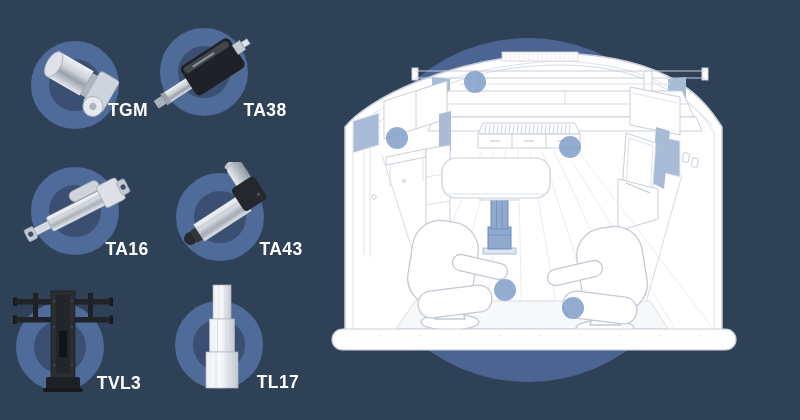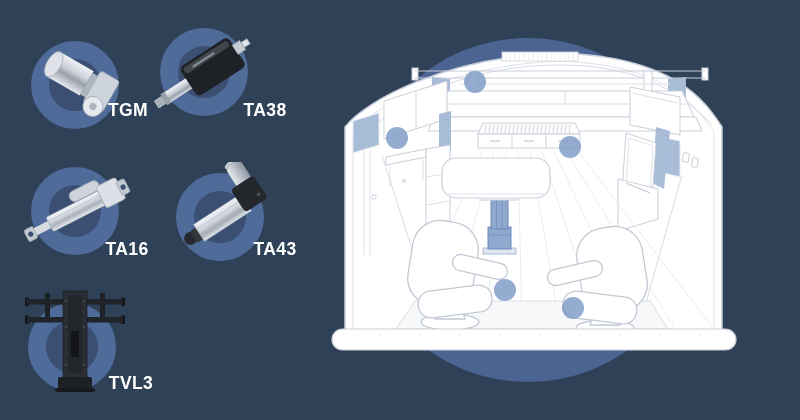--- a/index.html
+++ b/index.html
@@ -17,22 +17,22 @@
     border:18px solid #4e6b99;background:#3b4f72;box-sizing:border-box;
   }
   .product svg{position:absolute}
   .plabel{
     position:absolute;transform:translate(-50%,-50%);
     color:#ffffff;font-weight:700;font-size:17.5px;letter-spacing:.4px;white-space:nowrap;
   }
   .p-tgm {left:31px; top:41px}  .p-tgm  svg{left:4px;  top:1px}   .p-tgm  .plabel{left:97px; top:69px}
   .p-ta38{left:160px;top:28px}  .p-ta38 svg{left:-14px;top:5px}   .p-ta38 .plabel{left:105px;top:82px}
   .p-ta16{left:31px; top:167px} .p-ta16 svg{left:-11px;top:1px}   .p-ta16 .plabel{left:96px;top:82px}
-  .p-ta43{left:176px;top:173px} .p-ta43 svg{left:-4px; top:-11px} .p-ta43 .plabel{left:99px;top:76px}
-  .p-tvl3{left:28px; top:303px} .p-tvl3 svg{left:-3px; top:-16px} .p-tvl3 .plabel{left:103px;top:80px}
+  .p-ta43{left:176px;top:173px} .p-ta43 svg{left:-4px; top:-11px} .p-ta43 .plabel{left:105px;top:76px}
+  .p-tvl3{left:16px; top:303px} .p-tvl3 svg{left:-3px; top:-16px} .p-tvl3 .plabel{left:103px;top:80px}
   .p-tl17{left:175px;top:301px} .p-tl17 svg{left:17px; top:-19px} .p-tl17 .plabel{left:103px;top:81px}
 
   .van{position:absolute;left:320px;top:5px}
   .hotspot{fill:#7d9ac6;fill-opacity:.82;cursor:pointer}
 </style>
 </head>
 <body>
 
 <div class="stage">
 
@@ -162,20 +162,41 @@
           <circle cx="59" cy="40" r="1" fill="#4a4e54"></circle>
         <circle cx="41" cy="78" r="1" fill="#4a4e54"></circle>
           <circle cx="59" cy="78" r="1" fill="#4a4e54"></circle>
         <rect x="33" y="90" width="34" height="13" rx="2" fill="#1d2024"></rect>
         <rect x="30" y="101" width="40" height="4" rx="2" fill="#17191c"></rect>
       </g>
     </svg>
     <span class="plabel">TVL3</span>
   </div>
 
+  <div class="product p-tl17">
+    <div class="ring"></div>
+    <svg width="60" height="110" viewBox="0 0 60 110">
+      <defs>
+        <linearGradient id="g6m" x1="0" y1="0" x2="1" y2="0">
+          <stop offset="0" stop-color="#eef0f3"></stop>
+            <stop offset=".45" stop-color="#f8f9fb"></stop>
+          <stop offset="1" stop-color="#c3c8cf"></stop>
+        </linearGradient>
+      </defs>
+      <g>
+        <rect x="21" y="3" width="18" height="34" fill="url(#g6m)" stroke="#aeb4bd" stroke-width=".7"></rect>
+        <path d="M27,3 V37 M33,3 V37" stroke="#d0d4da" stroke-width=".6"></path>
+        <rect x="17.5" y="37" width="25" height="33" fill="url(#g6m)" stroke="#aeb4bd" stroke-width=".7"></rect>
+        <path d="M25.5,37 V70 M34,37 V70" stroke="#d0d4da" stroke-width=".6"></path>
+        <rect x="14" y="70" width="32" height="36" fill="url(#g6m)" stroke="#aeb4bd" stroke-width=".7"></rect>
+        <path d="M24,70 V106 M36,70 V106" stroke="#d0d4da" stroke-width=".6"></path>
+      </g>
+    </svg>
+    <span class="plabel">TL17</span>
+  </div>
 
   <svg class="van" width="480" height="410" viewBox="0 0 480 410">
 
     <circle cx="208" cy="205" r="172" fill="#4b6492"></circle>
 
     <g>
       <path d="M25,332 L25,122 C45,96 125,52 240,48 C355,52 385,96 402,122 L402,332 Z" fill="#ffffff" stroke="#c9cfd9" stroke-width="1.5"></path>
       <path d="M33,330 L33,127 C52,102 132,60 240,56 C348,60 376,102 394,127 L394,330" fill="none" stroke="#dde2e9" stroke-width="1"></path>
     </g>
 

